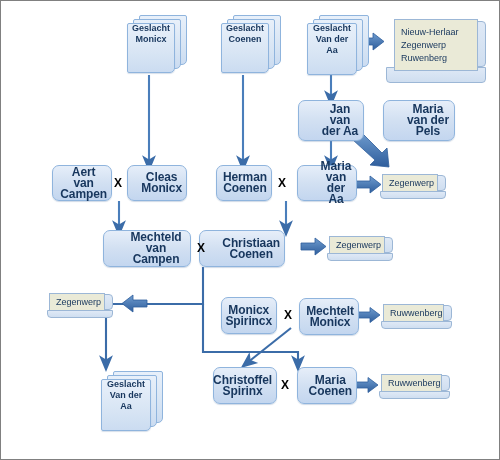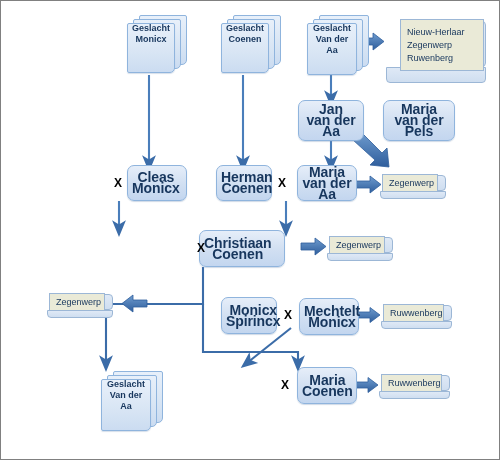--- a/index.html
+++ b/index.html
@@ -25,27 +25,28 @@
     pointer-events:none;
   }
   
   .pbox{
     position:absolute;
     box-sizing:border-box;
     border:1px solid #8fb4dd;
     border-radius:7px;
     background:linear-gradient(to bottom,#e6eef9 0%,#d2e0f2 50%,#c3d6ef 100%);
     box-shadow:0 1px 1px rgba(120,150,185,.35);
-    display:flex;align-items:center;justify-content:flex-start;
+    display:flex;align-items:center;justify-content:flex-end;
     text-align:center;
     color:#17365d;
     font-weight:bold;
-    font-size:14px;
+    font-size:12px;
     line-height:11px;
     letter-spacing:-0.1px;
+    padding-left:18px;
   }
   .pbox span{display:block;padding:0 2px;}
   
   .stack{position:absolute;}
   .stack .sheet{
     position:absolute;
     box-sizing:border-box;
     border:1px solid #8fb4dd;
     background:linear-gradient(to bottom,#e8f0fa 0%,#d8e5f4 60%,#cbdcf1 100%);
     border-radius:2px 2px 5px 2px;
@@ -206,21 +207,21 @@
           <div>Geslacht</div>
           <div>Van der</div>
           <div>Aa</div>
         </div>
       </div>
     </div>
 
     <div class="note" style="left:383px;top:14px;width:104px;height:72px;">
       <div class="curlright" style="left:86px;top:6px;width:16px;height:46px;"></div>
       <div class="curlbot" style="left:2px;top:52px;width:100px;height:16px;"></div>
-      <div class="body" style="left:16px;top:4px;width:84px;height:52px;">
+      <div class="body" style="left:10px;top:4px;width:84px;height:52px;">
         <div>
           <div>Nieuw-Herlaar</div>
           <div>Zegenwerp</div>
           <div>Ruwenberg</div>
         </div>
       </div>
     </div>
 
     <div class="note" style="left:378px;top:172px;width:68px;height:28px;">
       <div class="curlright" style="left:58px;top:2px;width:9px;height:16px;"></div>
@@ -269,20 +270,26 @@
       </span>
     </div>
 
     <div class="pbox" style="left:382px;top:99px;width:72px;height:41px;">
       <span>
         <span>Maria</span>
         <span>van der Pels</span>
       </span>
     </div>
 
+    <div class="pbox" style="left:51px;top:164px;width:60px;height:36px;">
+      <span>
+        <span>Aert van</span>
+        <span>Campen</span>
+      </span>
+    </div>
 
     <div class="pbox" style="left:126px;top:164px;width:60px;height:36px;">
       <span>
         <span>Cleas</span>
         <span>Monicx</span>
       </span>
     </div>
 
     <div class="pbox" style="left:215px;top:164px;width:56px;height:36px;">
       <span>
@@ -291,20 +298,26 @@
       </span>
     </div>
 
     <div class="pbox" style="left:296px;top:164px;width:60px;height:36px;">
       <span>
         <span>Maria</span>
         <span>van der Aa</span>
       </span>
     </div>
 
+    <div class="pbox" style="left:102px;top:229px;width:88px;height:37px;">
+      <span>
+        <span>Mechteld</span>
+        <span>van Campen</span>
+      </span>
+    </div>
 
     <div class="pbox" style="left:198px;top:229px;width:86px;height:37px;">
       <span>
         <span>Christiaan</span>
         <span>Coenen</span>
       </span>
     </div>
 
     <div class="pbox" style="left:220px;top:296px;width:56px;height:37px;">
       <span>
@@ -313,20 +326,26 @@
       </span>
     </div>
 
     <div class="pbox" style="left:298px;top:297px;width:60px;height:37px;">
       <span>
         <span>Mechtelt</span>
         <span>Monicx</span>
       </span>
     </div>
 
+    <div class="pbox" style="left:212px;top:366px;width:64px;height:37px;">
+      <span>
+        <span>Christoffel</span>
+        <span>Spirinx</span>
+      </span>
+    </div>
 
     <div class="pbox" style="left:296px;top:366px;width:60px;height:37px;">
       <span>
         <span>Maria</span>
         <span>Coenen</span>
       </span>
     </div>
 
     <div class="xmark" style="left:113px;top:176px;">X</div>
     <div class="xmark" style="left:277px;top:176px;">X</div>

